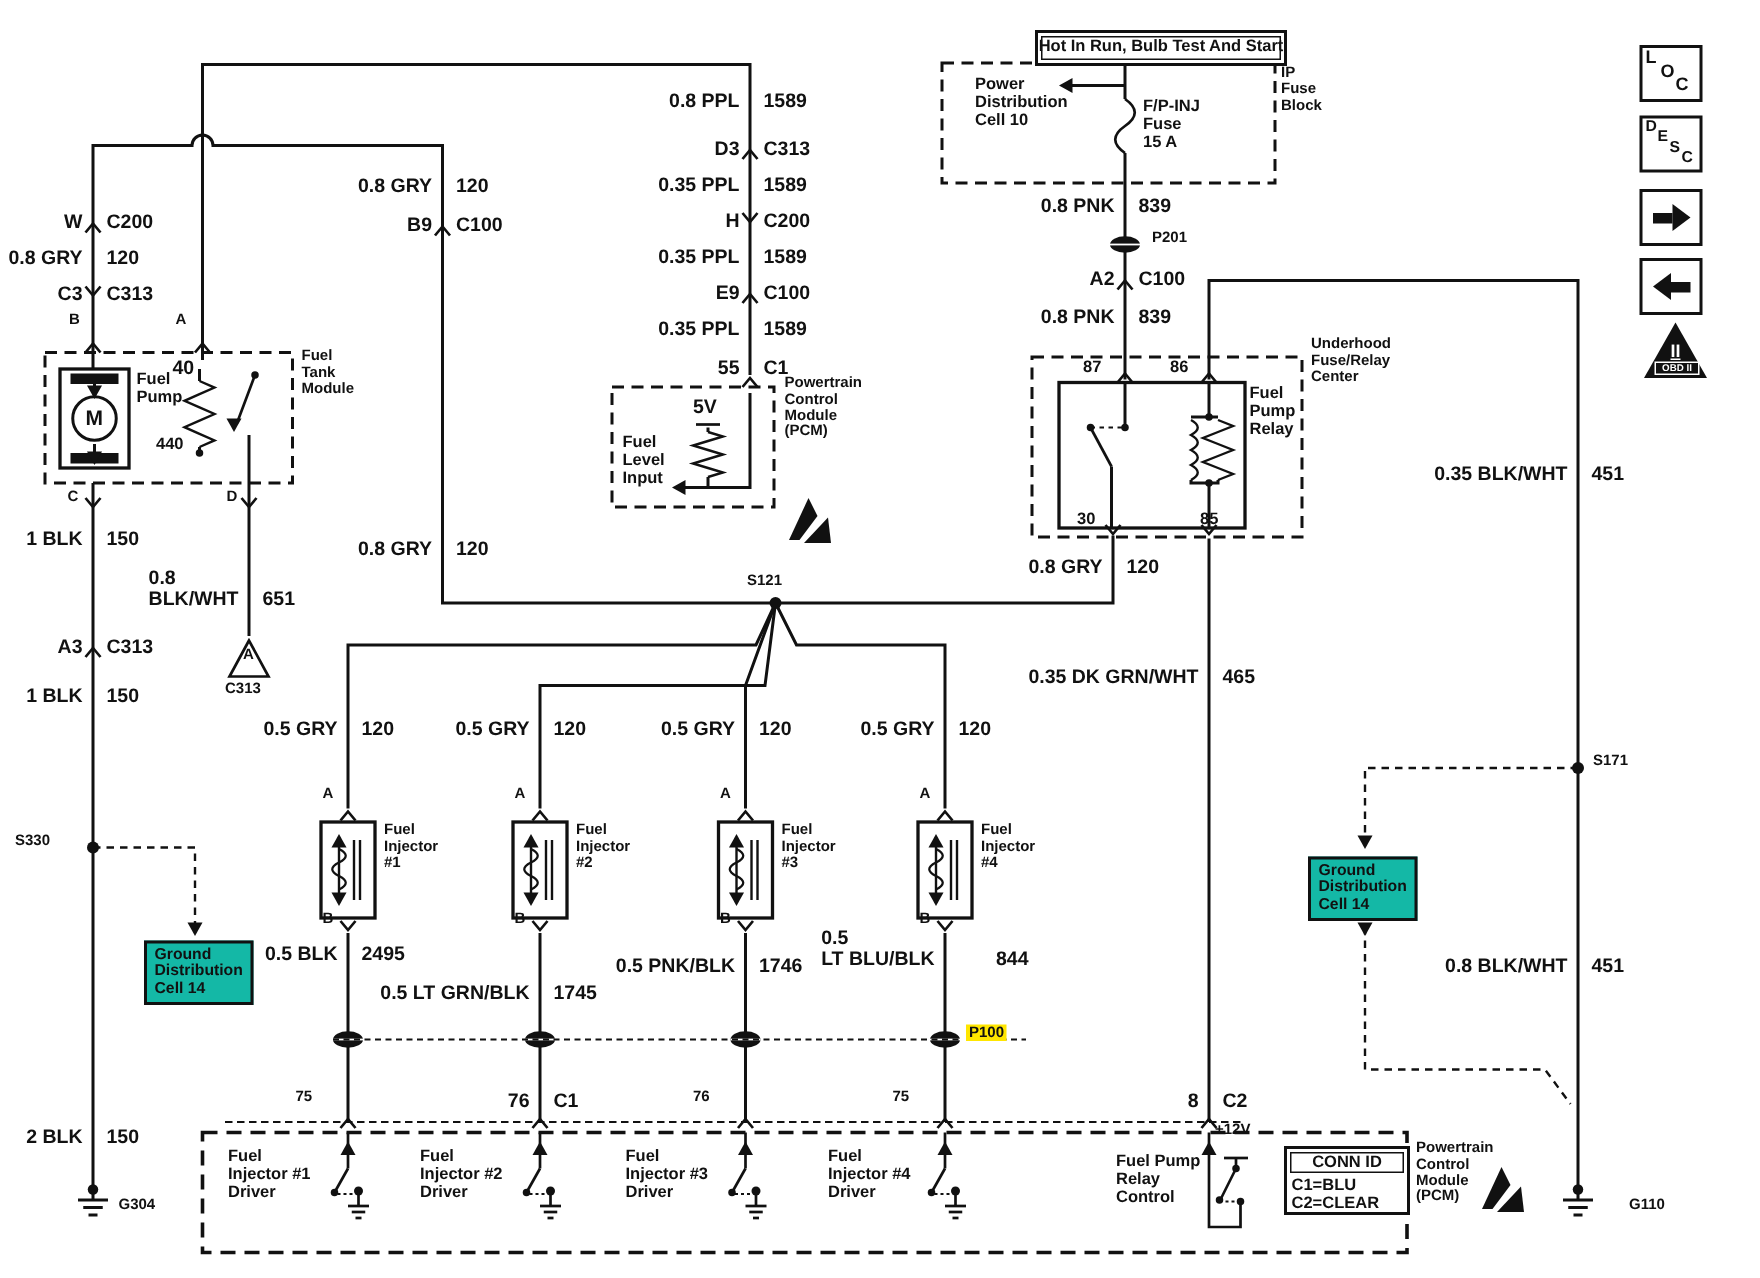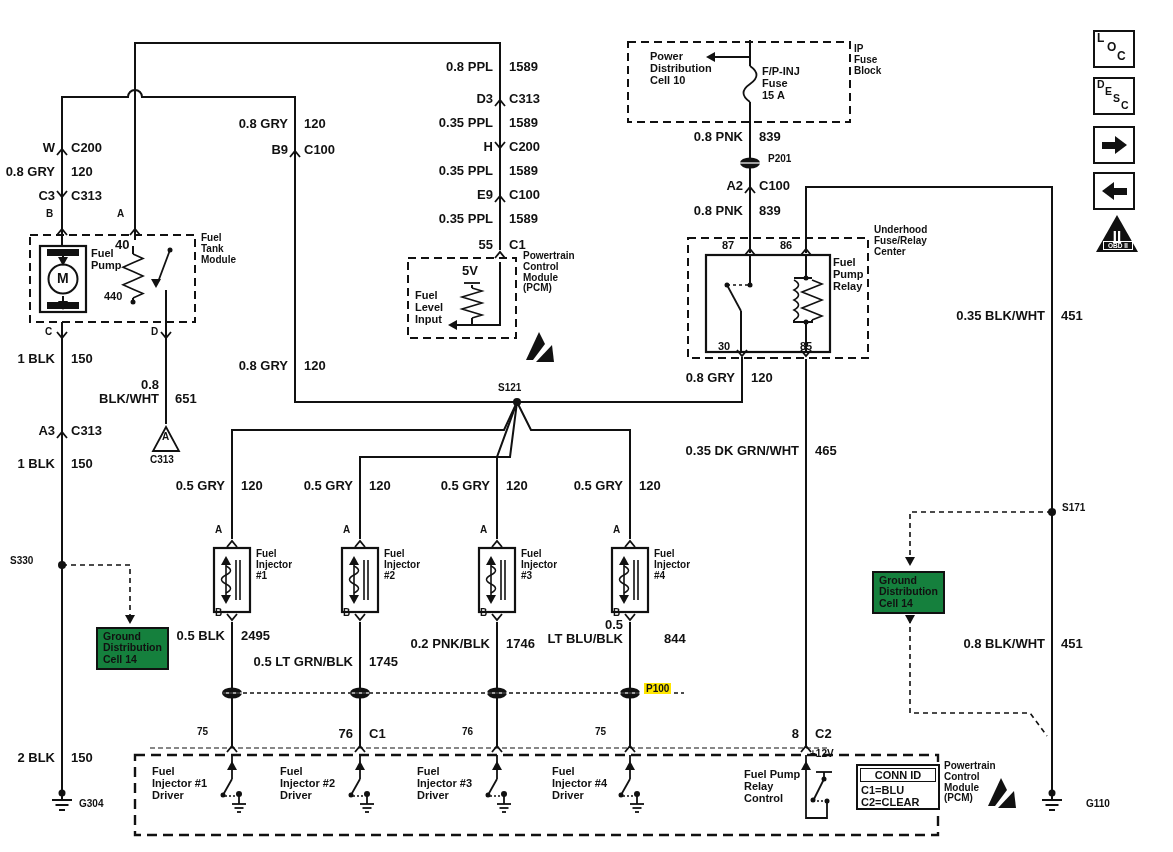--- a/index.html
+++ b/index.html
@@ -1,32 +1,32 @@
 <!DOCTYPE html>
 <html><head>
 <meta charset="utf-8">
 <style>
   html,body{margin:0;padding:0;background:#fff;}
   #stage{position:relative;width:1173px;height:852px;background:#fff;overflow:hidden;
          font-family:"Liberation Sans",sans-serif;color:#111;}
   #wires{position:absolute;left:0;top:0;}
   .lbl{position:absolute;font-weight:700;font-size:10px;line-height:1.08;white-space:pre-line;}
   .pair{position:absolute;width:0;font-weight:700;font-size:13px;line-height:1.08;}
-  .pair .pl{position:absolute;right:7px;top:0;text-align:right;white-space:pre;}
+  .pair .pl{position:absolute;right:7px;top:0;white-space:pre;}
   .pair .pr{position:absolute;left:9px;top:0;white-space:pre;}
   .hl{background:#ffe600;padding:0 2px;}
-  .boxed{border:2px solid #111;background:#15803d;padding:2px 5px 3px 5px;}
+  .boxed{border:2px solid #111;background:#14b8a6;padding:2px 5px 3px 5px;}
   .tbtn{position:absolute;width:38px;height:34px;border:2.5px solid #111;background:#fff;cursor:pointer;}
   .stairs span{position:absolute;font-weight:700;}
   .arrowbtn{display:flex;align-items:center;justify-content:center;}
   .shaft{width:13px;height:7px;background:#111;}
   .headR{width:0;height:0;border-top:9px solid transparent;border-bottom:9px solid transparent;border-left:12px solid #111;}
   .headL{width:0;height:0;border-top:9px solid transparent;border-bottom:9px solid transparent;border-right:12px solid #111;}
   .tri{position:absolute;width:0;height:0;border-left:21px solid transparent;border-right:21px solid transparent;border-bottom:37px solid #111;}
-  .triII{position:absolute;color:#fff;font-weight:700;font-size:15px;left:-5px;top:12px;width:10px;text-align:center;text-decoration:underline;}
+  .triII{position:absolute;color:#fff;font-weight:700;font-size:12px;left:-5px;top:12px;width:10px;text-align:center;text-decoration:underline;}
   .triOBD{position:absolute;color:#fff;font-weight:700;font-size:6.5px;left:-14px;top:26px;width:28px;text-align:center;border:1px solid #fff;line-height:1.1;}
   #connid{position:absolute;left:856px;top:764px;width:80px;border:2.5px solid #111;background:#fff;}
   #connid .hd{border:1.5px solid #111;margin:2px;text-align:center;font-weight:700;font-size:11px;}
   #connid .rw{font-weight:700;font-size:11px;padding:0 3px;}
 </style>
 </head>
 <body>
 
 <div id="stage">
   <svg id="wires" width="1173" height="852">
@@ -269,20 +269,25 @@
       <g transform="translate(524,330)">
         <path d="M2,30 L15,2 L21,14 L9,30 Z" fill="#111111"></path>
         <path d="M12,32 L28,15 L30,32 Z" fill="#111111"></path>
       </g>
       <g transform="translate(986,776)">
         <path d="M2,30 L15,2 L21,14 L9,30 Z" fill="#111111"></path>
         <path d="M12,32 L28,15 L30,32 Z" fill="#111111"></path>
       </g>
     </svg>
 
+  <div style="position:absolute;left:690px;top:20px;width:164px;height:20px;border:2px solid #111;background:#fff;">
+    <div style="position:absolute;left:2px;top:2px;right:2px;bottom:2px;border:1px solid #111;display:flex;align-items:center;justify-content:center;">
+      <span class="lbl" style="position:static;font-size:11px;white-space:nowrap;">Hot In Run, Bulb Test And Start</span>
+    </div>
+  </div>
 
   <div id="connid">
     <div class="hd">CONN ID</div>
     <div class="rw">C1=BLU</div>
     <div class="rw">C2=CLEAR</div>
   </div>
 
   <div class="tbtn stairs" id="locbtn" style="left:1093px;top:30px;">
       <span style="left: 2px; top: -1px; font-size: 12px;">L</span>
       <span style="left: 12px; top: 8px; font-size: 12px;">O</span>
@@ -432,21 +437,21 @@
     </div>
     <div class="pair" style="left: 232px; top: 629px;">
       <span class="pl">0.5 BLK</span>
       <span class="pr">2495</span>
     </div>
     <div class="pair" style="left: 360px; top: 655px;">
       <span class="pl">0.5 LT GRN/BLK</span>
       <span class="pr">1745</span>
     </div>
     <div class="pair" style="left: 497px; top: 637px;">
-      <span class="pl">0.2 PNK/BLK</span>
+      <span class="pl">0.5 PNK/BLK</span>
       <span class="pr">1746</span>
     </div>
     <div class="pair" style="left: 630px; top: 618px;">
       <span class="pl">0.5
 LT BLU/BLK</span>
       <span class="pr" style="top: 14px; margin-left: 25px;">844</span>
     </div>
     <div class="pair" style="left: 360px; top: 727px;">
       <span class="pl">76</span>
       <span class="pr">C1</span>

